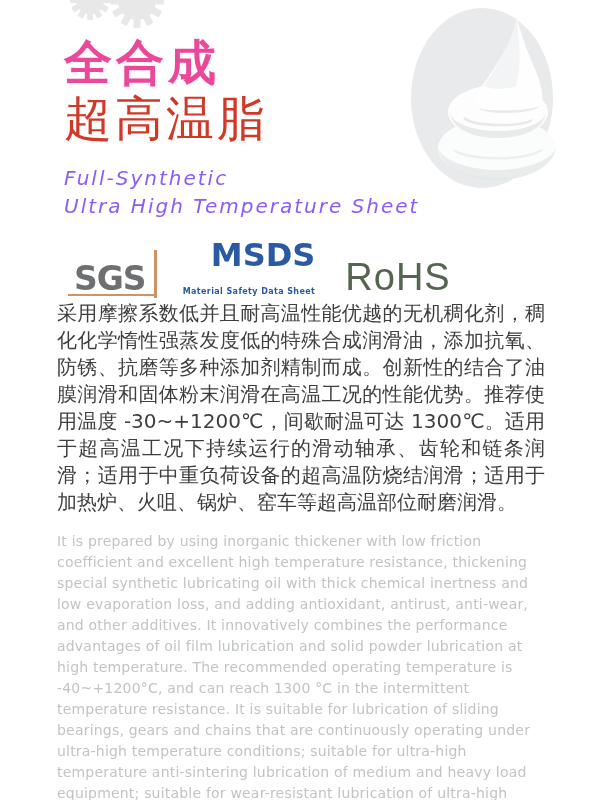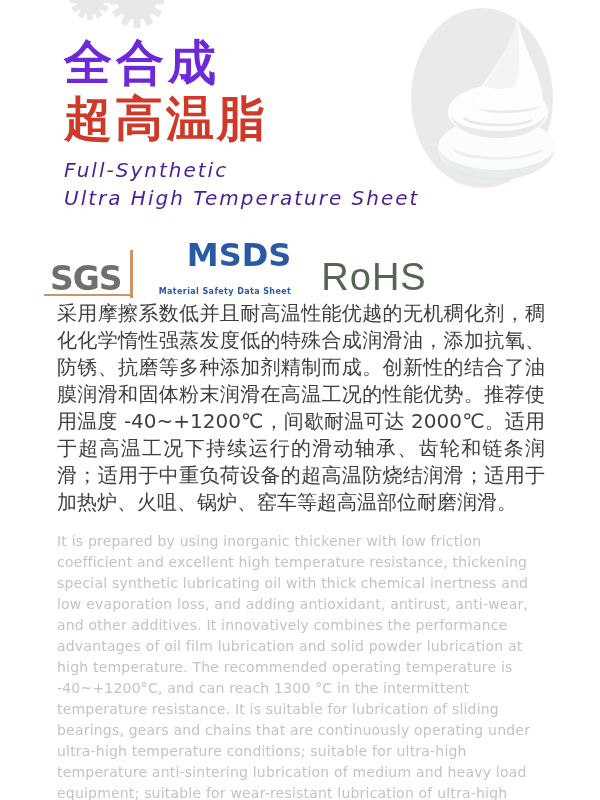--- a/index.html
+++ b/index.html
@@ -7,27 +7,27 @@
         font-family:"DejaVu Sans","Liberation Sans",sans-serif;}
 
   
   .gears{position:absolute;left:58px;top:0;}
 
   
   .product-visual{position:absolute;left:398px;top:0;}
 
   
   .hero{position:absolute;left:64px;top:34px;}
-  .title-zh1{font-size:48px;font-weight:600;color:#6d28d9;letter-spacing:4px;line-height:56px;}
-  .title-zh2{font-size:48px;font-weight:700;color:#d03928;letter-spacing:3px;line-height:56px;}
-  .subtitle{margin-top:10px;font-style:italic;font-size:20px;color:#4c1d95;
+  .title-zh1{font-size:48px;font-weight:600;color:#ec4899;letter-spacing:4px;line-height:56px;}
+  .title-zh2{font-size:48px;font-weight:400;color:#d03928;letter-spacing:3px;line-height:56px;}
+  .subtitle{margin-top:18px;font-style:italic;font-size:20px;color:#8b5cf6;
             letter-spacing:2px;line-height:28px;font-weight:500;}
 
   
-  .badges{position:absolute;left:46px;top:241px;display:flex;align-items:flex-end;}
+  .badges{position:absolute;left:70px;top:241px;display:flex;align-items:flex-end;}
   .badge-sgs{position:relative;height:44px;display:flex;align-items:flex-end;
              padding:0 8px 4px 4px;border-right:3px solid #cd9566;}
   .badge-sgs::after{content:"";position:absolute;left:-2px;right:0;bottom:2px;height:2px;background:#cd9566;}
   .sgs-text{font-size:33px;font-weight:bold;color:#6e6f71;letter-spacing:-1px;line-height:30px;}
   .badge-msds{margin-left:26px;text-align:right;padding-bottom:2px;}
   .msds-text{font-size:32px;font-weight:bold;color:#2b5aa5;line-height:28px;letter-spacing:0;}
   .msds-sub{font-size:8px;font-weight:bold;color:#2b5aa5;letter-spacing:0.4px;margin-top:18px;}
   .badge-rohs{margin-left:30px;font-family:Liberation Sans, sans-serif;
               font-size:38px;color:#55654f;letter-spacing:1px;line-height:34px;padding-bottom:4px;}
 
@@ -115,17 +115,17 @@
     </div>
     <div class="badge-msds">
       <div class="msds-text">MSDS</div>
       <div class="msds-sub">Material Safety Data Sheet</div>
     </div>
     <div class="badge-rohs">
       <span>RoHS</span>
     </div>
   </div>
 
-  <div class="desc-zh">采用摩擦系数低并且耐高温性能优越的无机稠化剂，稠化化学惰性强蒸发度低的特殊合成润滑油，添加抗氧、防锈、抗磨等多种添加剂精制而成。创新性的结合了油膜润滑和固体粉末润滑在高温工况的性能优势。推荐使用温度 -40~+1200℃，间歇耐温可达 2000℃。适用于超高温工况下持续运行的滑动轴承、齿轮和链条润滑；适用于中重负荷设备的超高温防烧结润滑；适用于加热炉、火咀、锅炉、窑车等超高温部位耐磨润滑。</div>
+  <div class="desc-zh">采用摩擦系数低并且耐高温性能优越的无机稠化剂，稠化化学惰性强蒸发度低的特殊合成润滑油，添加抗氧、防锈、抗磨等多种添加剂精制而成。创新性的结合了油膜润滑和固体粉末润滑在高温工况的性能优势。推荐使用温度 -30~+1200℃，间歇耐温可达 1300℃。适用于超高温工况下持续运行的滑动轴承、齿轮和链条润滑；适用于中重负荷设备的超高温防烧结润滑；适用于加热炉、火咀、锅炉、窑车等超高温部位耐磨润滑。</div>
 
   <div class="desc-en">It is prepared by using inorganic thickener with low friction coefficient and excellent high temperature resistance, thickening special synthetic lubricating oil with thick chemical inertness and low evaporation loss, and adding antioxidant, antirust, anti-wear, and other additives. It innovatively combines the performance advantages of oil film lubrication and solid powder lubrication at high temperature. The recommended operating temperature is -40~+1200°C, and can reach 1300 °C in the intermittent temperature resistance. It is suitable for lubrication of sliding bearings, gears and chains that are continuously operating under ultra-high temperature conditions; suitable for ultra-high temperature anti-sintering lubrication of medium and heavy load equipment; suitable for wear-resistant lubrication of ultra-high temperature parts such as heating furnace, fire nozzle as well as boiler and kiln car.</div>
 
 </div>
 
 </body></html>

